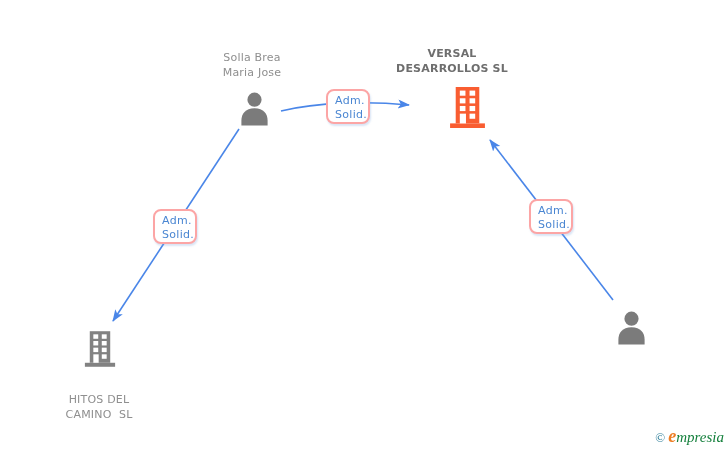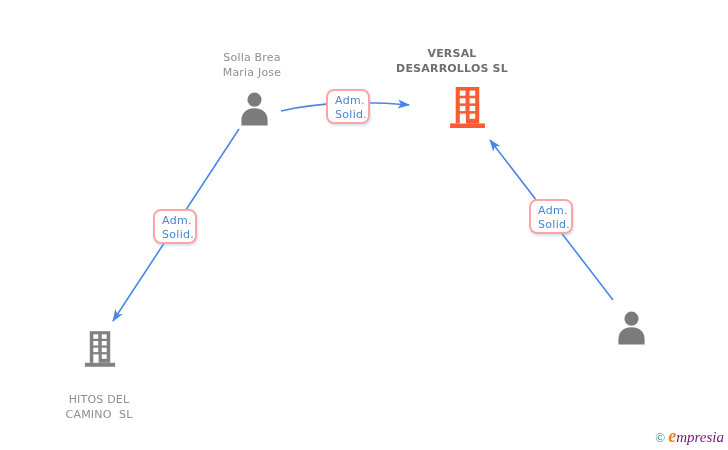--- a/index.html
+++ b/index.html
@@ -27,21 +27,21 @@
     padding:3px 0 0 7px;font-size:11px;line-height:14px;color:#4a86d2;
     letter-spacing:0.3px;
   }
   .watermark{
     position:absolute;right:4px;bottom:3px;z-index:2;
     font-family:"Liberation Serif","DejaVu Serif",serif;font-style:italic;
     white-space:nowrap;
   }
   .wm-copy{font-size:13px;font-style:normal;color:#2e7f99;margin-right:3px;}
   .wm-e{font-size:18px;font-weight:bold;color:#ee7d23;}
-  .wm-rest{font-size:15px;color:#701a75;}
+  .wm-rest{font-size:15px;color:#15803d;}
 </style>
 </head>
 <body>
 
 <div class="canvas">
 
   <svg class="edges-svg" width="728" height="450" viewBox="0 0 728 450">
     <defs>
       <marker id="arrow" markerUnits="userSpaceOnUse" markerWidth="14" markerHeight="12" refX="11" refY="4.5" orient="auto">
         <path d="M0,0 L12,4.5 L0,9 L2.8,4.5 Z" fill="#4a86e8"></path>

